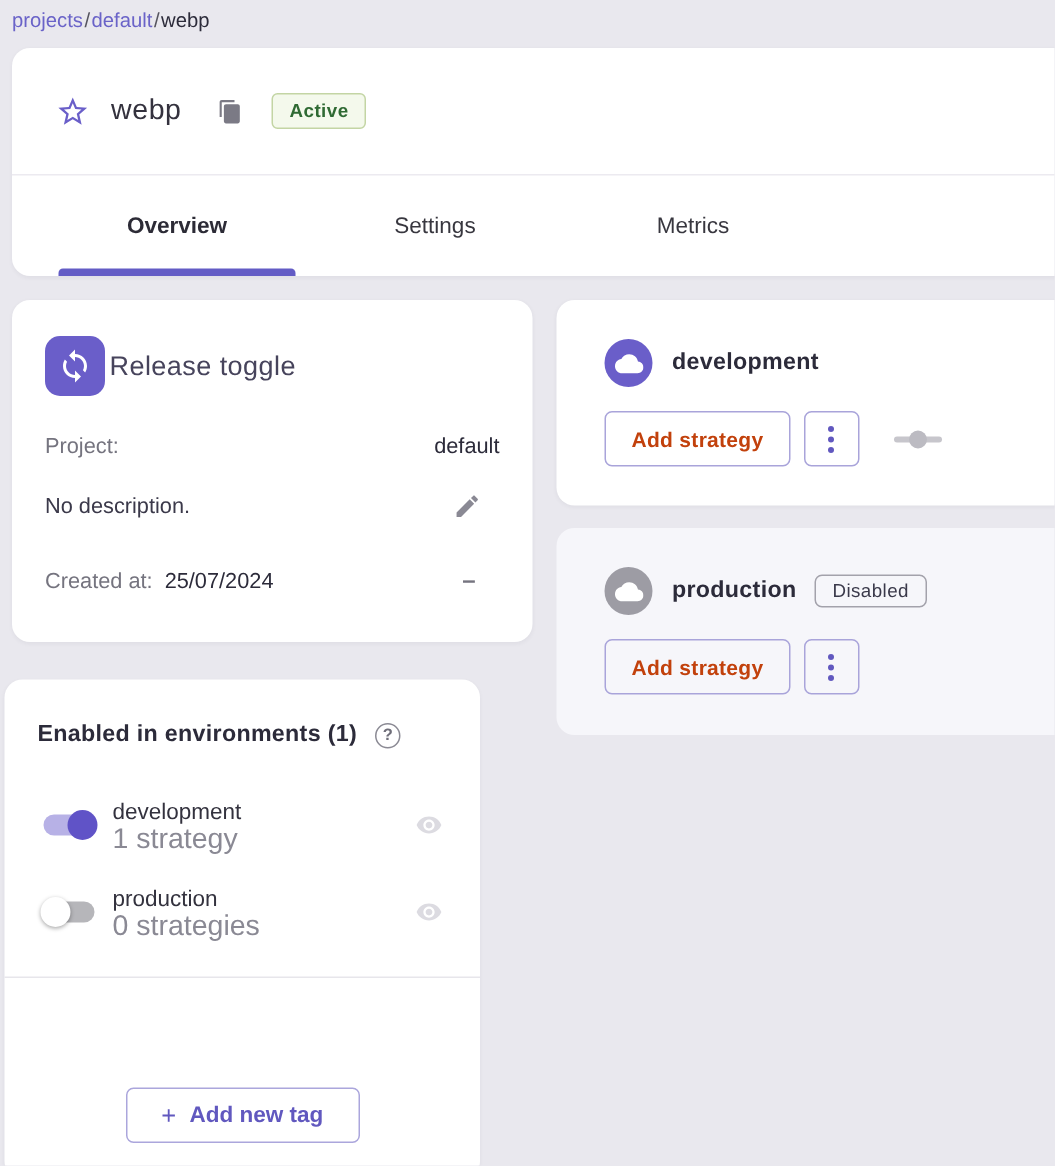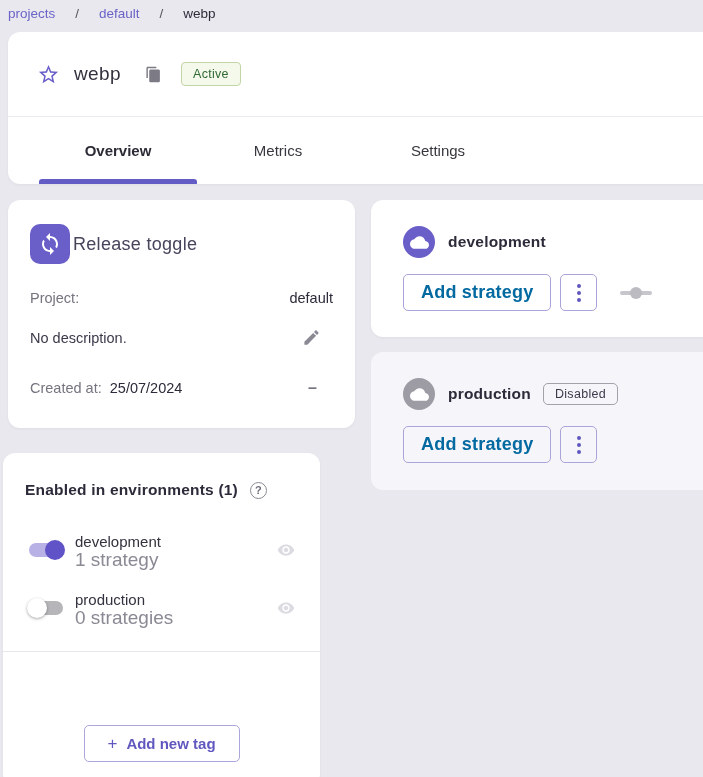--- a/index.html
+++ b/index.html
@@ -1,37 +1,37 @@
 <!DOCTYPE html>
 <html><head>
 <meta charset="utf-8">
 <style>
   html,body{margin:0;padding:0;}
   body{width:703px;height:777px;overflow:hidden;background:#e9e8ee;
        font-family:"Liberation Sans",sans-serif;color:#2c2b3a;}
   .page{position:relative;width:703px;height:777px;overflow:hidden;}
 
   
-  .breadcrumb{position:absolute;left:8px;top:0;height:26px;display:flex;align-items:center;gap:20px;font-size:13.5px;}
+  .breadcrumb{position:absolute;left:8px;top:0;height:26px;display:flex;align-items:center;gap:1px;font-size:13.5px;}
   .breadcrumb a{color:#6a63c8;text-decoration:none;cursor:pointer;}
   .breadcrumb .sep{color:#55545e;}
   .breadcrumb .current{color:#2c2b3a;}
 
   
   .card{position:absolute;background:#fff;border-radius:12px;box-shadow:0 1px 3px rgba(30,30,60,0.05);}
 
   
   .header-card{left:8px;top:32px;width:710px;height:152px;}
   .title-row{height:85px;border-bottom:1px solid #eceaf0;display:flex;align-items:center;padding-left:28px;box-sizing:border-box;}
   .star-btn{width:24px;height:24px;display:flex;align-items:center;justify-content:center;background:none;border:none;padding:0;cursor:pointer;}
   .flag-title{font-size:19px;font-weight:400;color:#34323e;margin:0 0 0 14px;letter-spacing:.4px;}
   .copy-btn{margin-left:22px;width:20px;height:20px;display:flex;align-items:center;justify-content:center;background:none;border:none;padding:0;cursor:pointer;}
   .status-badge{margin-left:18px;background:#f4f9ec;border:1px solid #c3d5a4;color:#2f6a33;
-    font-size:12.5px;font-weight:400;padding:4px 11px;border-radius:4px;letter-spacing:.3px;}
-  .tabs{position:absolute;left:30px;top:85px;height:67px;display:flex;}
+    font-size:12.5px;font-weight:700;padding:4px 11px;border-radius:4px;letter-spacing:.3px;}
+  .tabs{position:absolute;left:30px;top:85px;height:67px;display:flex;gap:12px;}
   .tab{width:160px;display:flex;align-items:center;justify-content:center;font-size:15px;color:#38373f;position:relative;cursor:pointer;background:none;border:none;font-family:inherit;}
   .tab.active{font-weight:700;color:#2c2b36;}
   .tab .underline{position:absolute;left:1px;right:1px;bottom:0;height:5px;background:#635cc5;border-radius:3px 3px 0 0;}
 
   
   .card-a{left:8px;top:200px;width:347px;height:228px;}
   .type-row{display:flex;align-items:center;padding:24px 22px 0 22px;}
   .type-icon{width:40px;height:40px;border-radius:10px;background:#6a5ec9;display:flex;align-items:center;justify-content:center;flex:0 0 auto;}
   .type-title{font-size:18px;color:#47445c;margin-left:3px;letter-spacing:.3px;}
   .meta-row{position:absolute;left:22px;right:22px;display:flex;align-items:center;font-size:14.5px;}
@@ -77,21 +77,21 @@
   .card-c{left:371px;top:200px;width:360px;height:137px;}
   .card-d{left:371px;top:352px;width:360px;height:138px;background:#f6f6fa;box-shadow:none;}
   .env-header{position:absolute;top:26px;left:32px;display:flex;align-items:center;}
   .cloud-circle{width:32px;height:32px;border-radius:50%;display:flex;align-items:center;justify-content:center;flex:0 0 auto;}
   .cloud-circle.purple{background:#6a5ec9;}
   .cloud-circle.gray{background:#9d9ca4;}
   .panel-env-name{margin-left:13px;font-size:15.5px;font-weight:700;color:#2c2b3a;letter-spacing:.2px;}
   .disabled-badge{margin-left:12px;border:1px solid #a3a2ab;border-radius:5px;padding:3px 11px;font-size:12.5px;color:#3a394a;letter-spacing:.3px;}
   .panel-actions{position:absolute;top:74px;left:32px;display:flex;align-items:center;gap:9px;}
   .add-strategy-btn{height:37px;padding:0 17px;border:1px solid #a9a4da;border-radius:5px;background:transparent;
-    color:#0369a1;font-weight:700;font-size:18px;cursor:pointer;font-family:inherit;letter-spacing:.2px;}
+    color:#c2410c;font-weight:700;font-size:14px;cursor:pointer;font-family:inherit;letter-spacing:.2px;}
   .kebab-btn{width:37px;height:37px;border:1px solid #a9a4da;border-radius:5px;background:transparent;cursor:pointer;
     display:flex;flex-direction:column;align-items:center;justify-content:center;gap:3px;padding:0;}
   .kebab-btn .dot{width:4px;height:4px;border-radius:50%;background:#6158bf;}
   .mini-switch{margin-left:14px;position:relative;width:32px;height:14px;cursor:pointer;}
   .mini-switch .mtrack{position:absolute;top:5px;left:0;width:32px;height:4px;background:#c7c6cc;border-radius:2px;}
   .mini-switch .mthumb{position:absolute;top:1px;left:10px;width:12px;height:12px;border-radius:50%;background:#bcbbc2;}
 </style>
 </head>
 <body>
 
@@ -123,24 +123,24 @@
         </span>
       </button>
       <span class="status-badge">Active</span>
     </div>
     <div class="tabs">
       <button class="tab active">
         <span>Overview</span>
         <span class="underline"></span>
       </button>
       <button class="tab">
+        <span>Settings</span>
+      </button>
+      <button class="tab">
         <span>Metrics</span>
-      </button>
-      <button class="tab">
-        <span>Settings</span>
       </button>
     </div>
   </section>
 
   <section class="card card-a">
     <div class="type-row">
       <span class="type-icon">
         <svg width="24" height="24" viewBox="0 0 24 24">
             <path fill="#ffffff" d="M12 4V1L8 5l4 4V6c3.31 0 6 2.69 6 6 0 1.01-.25 1.97-.7 2.8l1.46 1.46C19.54 15.03 20 13.57 20 12c0-4.42-3.58-8-8-8zm0 14c-3.31 0-6-2.69-6-6 0-1.01.25-1.97.7-2.8L5.24 7.74C4.46 8.97 4 10.43 4 12c0 4.42 3.58 8 8 8v3l4-4-4-4v3z"></path>
           </svg>

